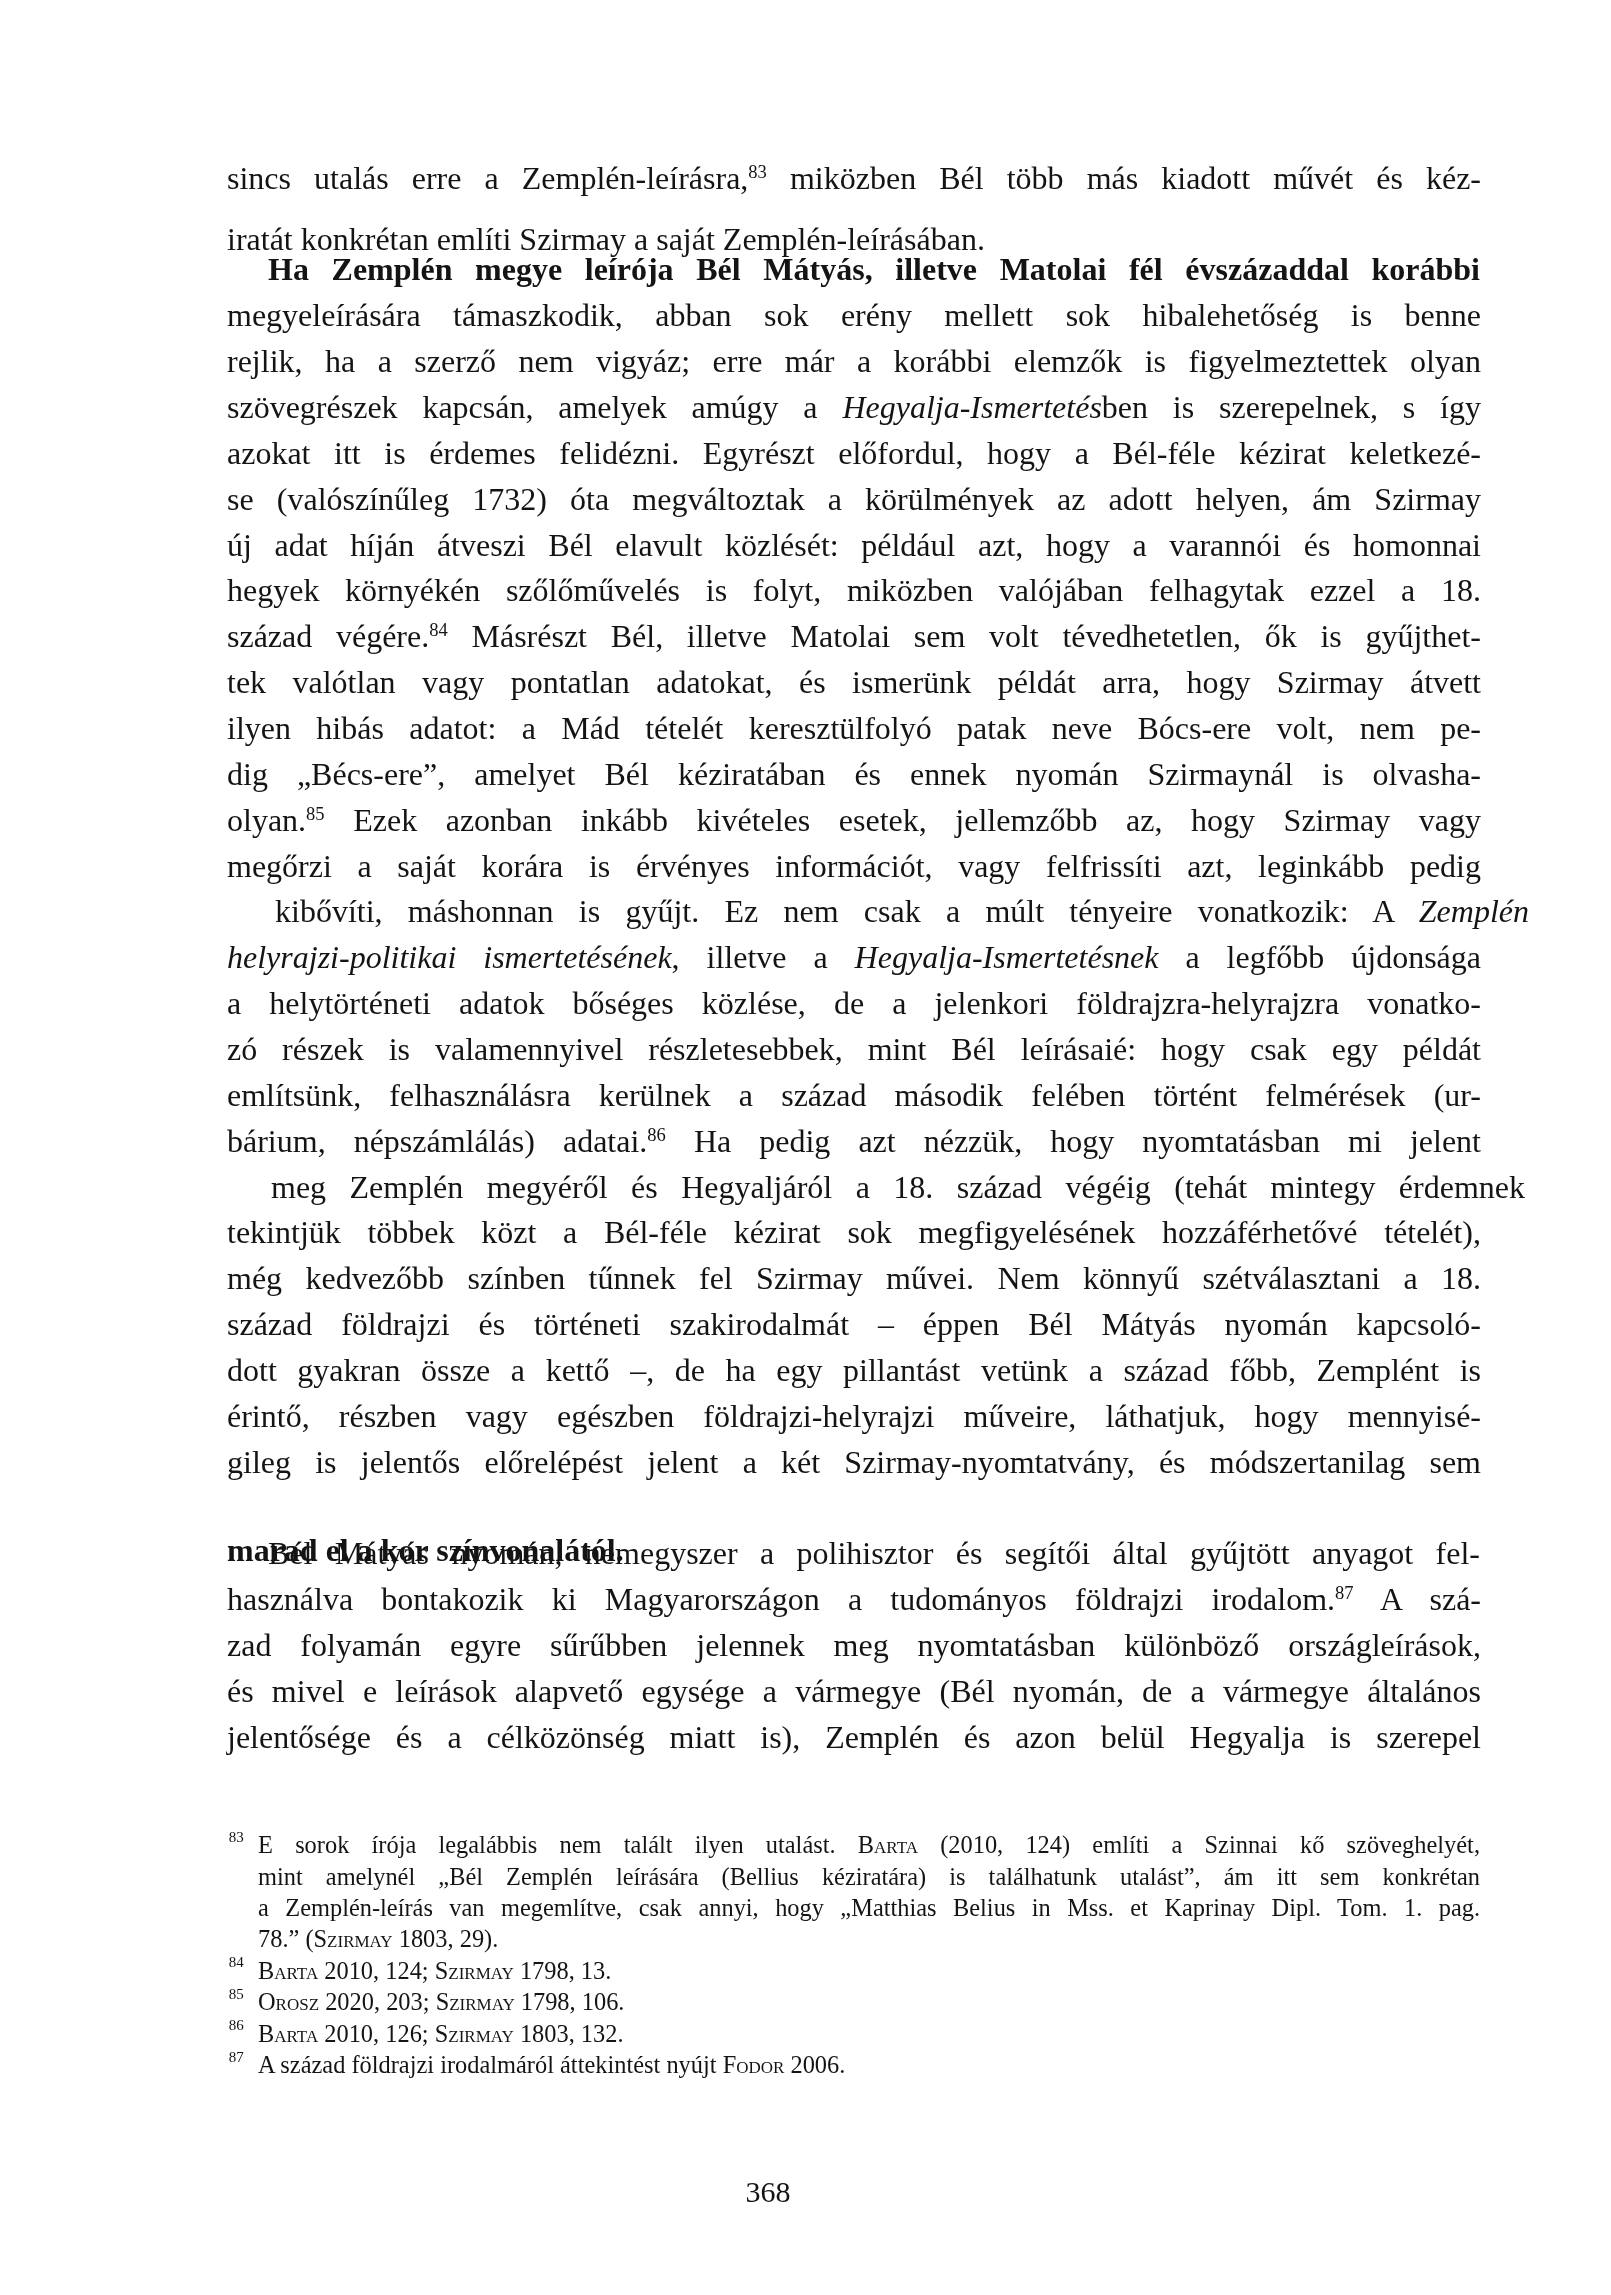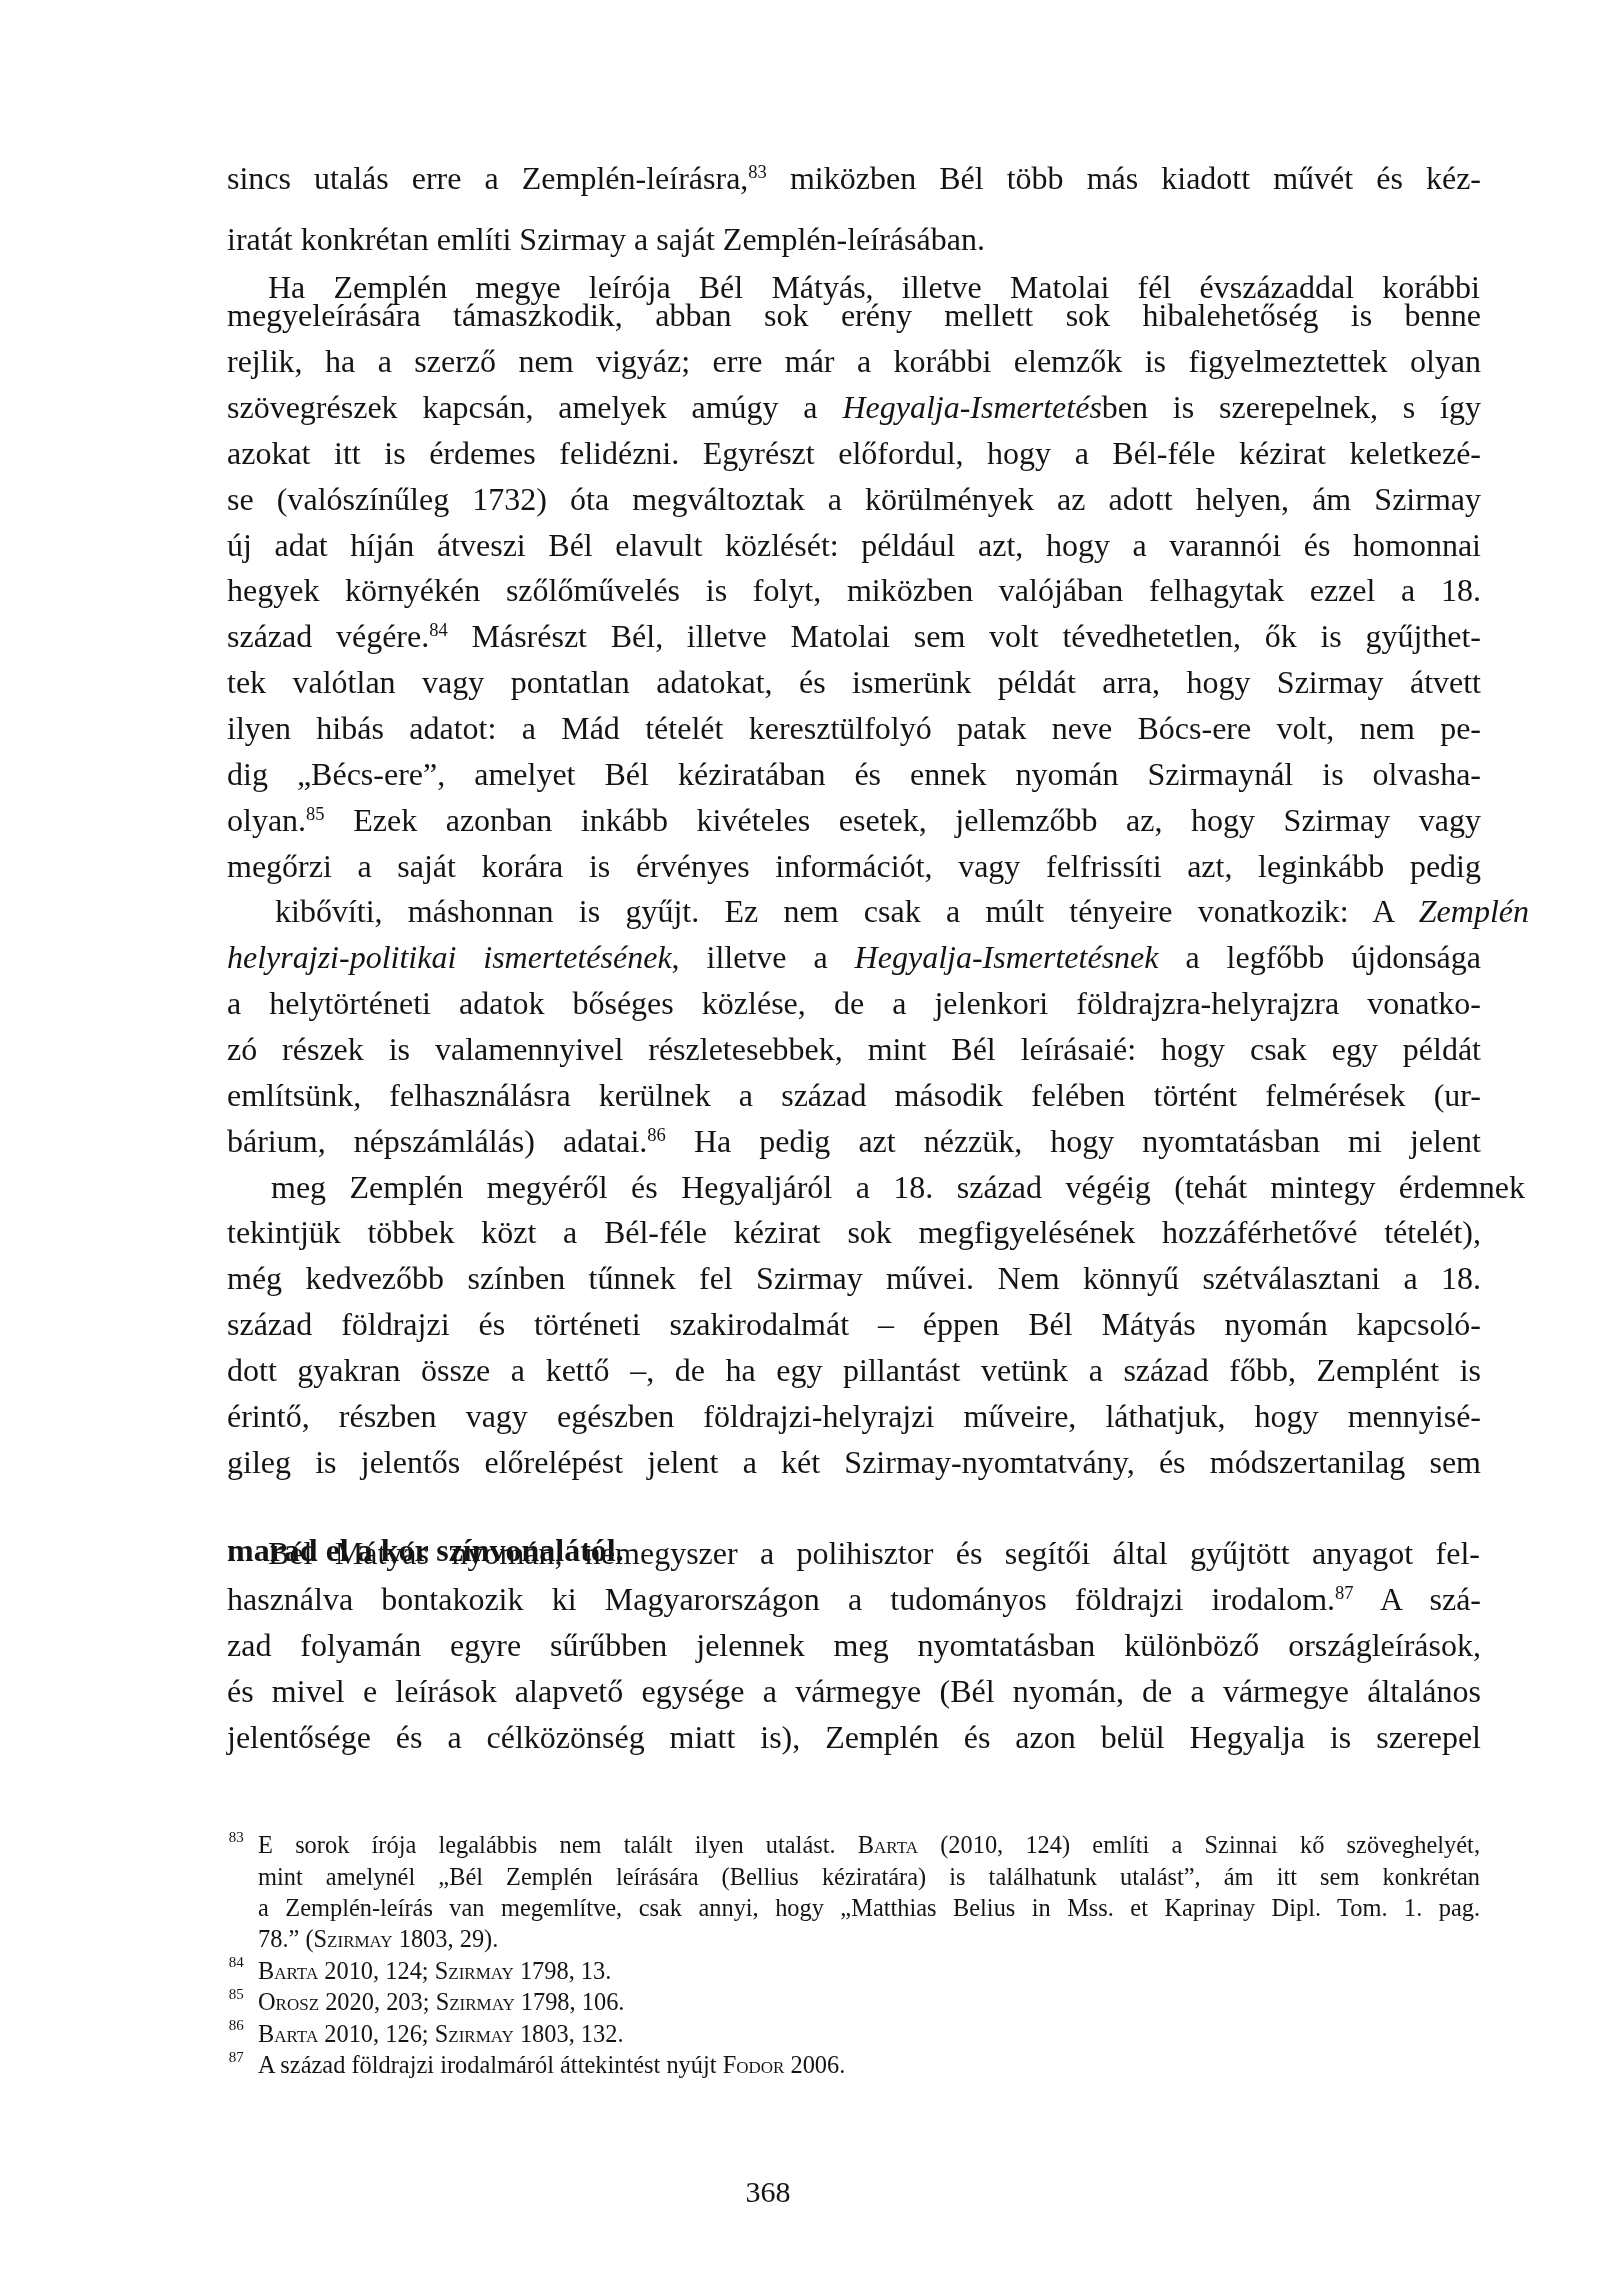--- a/index.html
+++ b/index.html
@@ -24,21 +24,21 @@
   .page-number { position: absolute; left: 0; width: 1536px; top: 2175px; text-align: center;
                  font-size: 30px; line-height: 33px; }
 </style>
 </head>
 <body>
 
 <div class="page">
   <div class="body-text" id="body-text">
       <div class="line" style="top: 155px;"><span>sincs utalás erre a Zemplén-leírásra,</span><sup>83</sup><span> miközben Bél több más kiadott művét és kéz-</span></div>
       <div class="line last" style="top: 216px;"><span>iratát konkrétan említi Szirmay a saját Zemplén-leírásában.</span></div>
-      <div class="line indent" style="top: 264px;"><span>Ha Zemplén megye leírója Bél Mátyás, illetve Matolai fél évszázaddal korábbi</span></div>
+      <div class="line indent" style="top: 246px; font-weight: bold;"><span>Ha Zemplén megye leírója Bél Mátyás, illetve Matolai fél évszázaddal korábbi</span></div>
       <div class="line" style="top: 292px;"><span>megyeleírására támaszkodik, abban sok erény mellett sok hibalehetőség is benne</span></div>
       <div class="line" style="top: 338px;"><span>rejlik, ha a szerző nem vigyáz; erre már a korábbi elemzők is figyelmeztettek olyan</span></div>
       <div class="line" style="top: 384px;"><span>szövegrészek kapcsán, amelyek amúgy a </span><span class="it">Hegyalja-Ismertetés</span><span>ben is szerepelnek, s így</span></div>
       <div class="line" style="top: 430px;"><span>azokat itt is érdemes felidézni. Egyrészt előfordul, hogy a Bél-féle kézirat keletkezé-</span></div>
       <div class="line" style="top: 476px;"><span>se (valószínűleg 1732) óta megváltoztak a körülmények az adott helyen, ám Szirmay</span></div>
       <div class="line" style="top: 522px;"><span>új adat híján átveszi Bél elavult közlését: például azt, hogy a varannói és homonnai</span></div>
       <div class="line" style="top: 567px;"><span>hegyek környékén szőlőművelés is folyt, miközben valójában felhagytak ezzel a 18.</span></div>
       <div class="line" style="top: 613px;"><span>század végére.</span><sup>84</sup><span> Másrészt Bél, illetve Matolai sem volt tévedhetetlen, ők is gyűjthet-</span></div>
       <div class="line" style="top: 659px;"><span>tek valótlan vagy pontatlan adatokat, és ismerünk példát arra, hogy Szirmay átvett</span></div>
       <div class="line" style="top: 705px;"><span>ilyen hibás adatot: a Mád tételét keresztülfolyó patak neve Bócs-ere volt, nem pe-</span></div>

